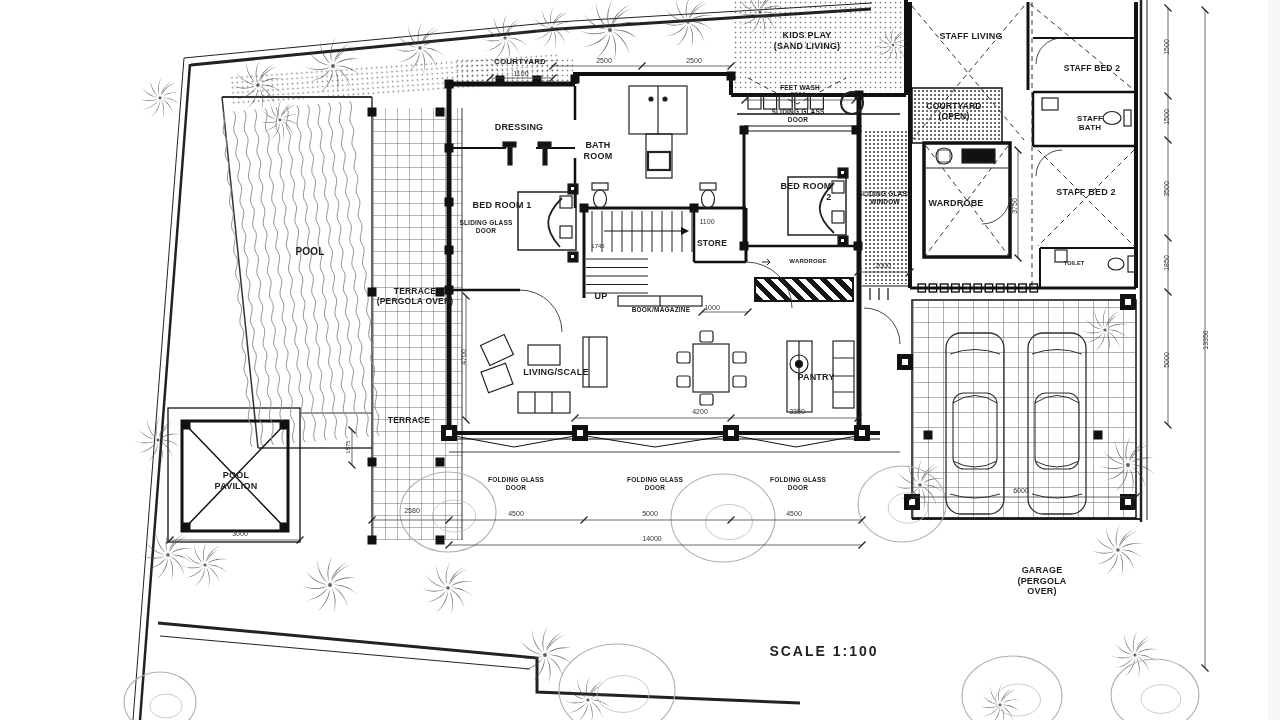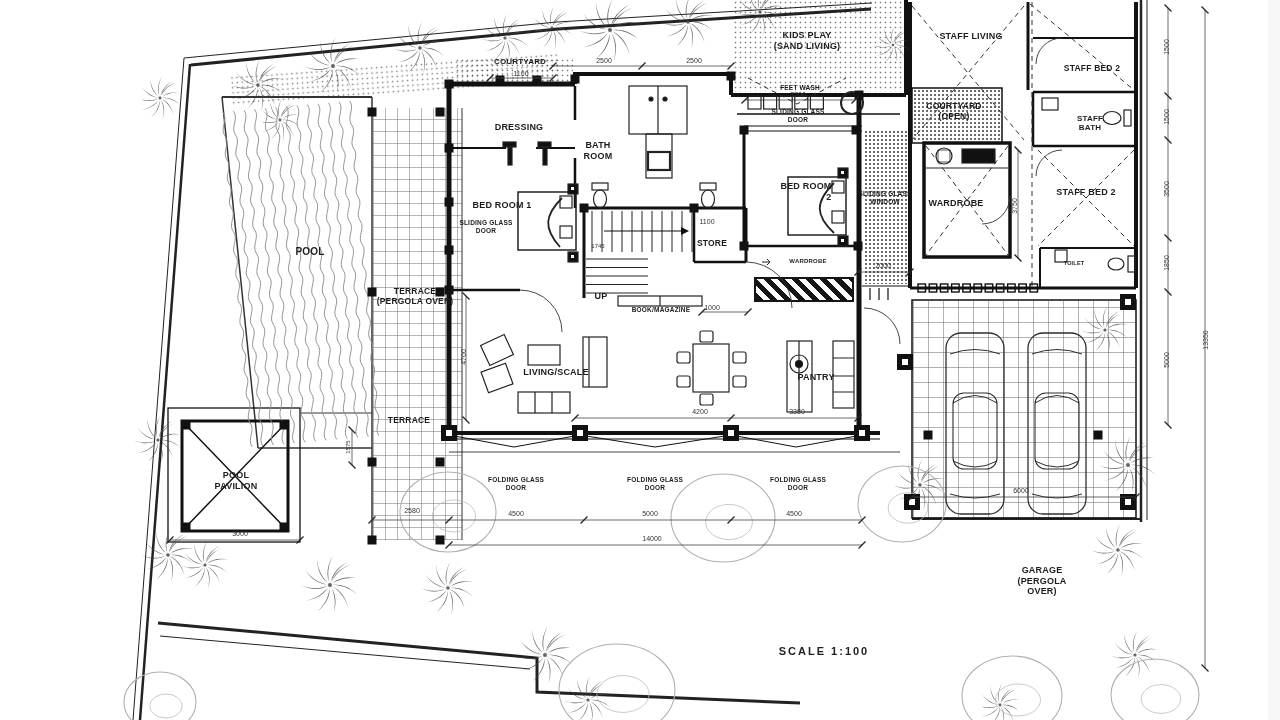--- a/index.html
+++ b/index.html
@@ -8,21 +8,21 @@
   .tex{position:absolute;z-index:1;}
   #lw{position:absolute;left:0;top:0;z-index:2;}
   .lbl{position:absolute;z-index:3;transform:translate(-50%,-50%);white-space:pre-line;
        text-align:center;color:#1c1c1c;font-weight:bold;line-height:1.18;letter-spacing:.2px;}
   .dim{font-weight:normal;color:#333;letter-spacing:0;}
   .rot{transform:translate(-50%,-50%) rotate(-90deg);}
   .s10{font-size:10px;} .s9{font-size:9px;} .s85{font-size:8.5px;} .s8{font-size:8px;}
   .s7{font-size:7px;} .s65{font-size:6.5px;} .s6{font-size:6px;} .s55{font-size:5.5px;}
   .t1{font-size:27px;font-weight:bold;letter-spacing:1px;color:#111;}
   .t2{font-size:21px;font-weight:bold;letter-spacing:2px;color:#111;}
-  .t3{font-size:11px;font-weight:bold;letter-spacing:2px;color:#222;}
+  .t3{font-size:14px;font-weight:bold;letter-spacing:2px;color:#222;}
   .grid{background:
      repeating-linear-gradient(0deg, rgba(110,110,110,.5) 0 1px, transparent 1px 12px),
      repeating-linear-gradient(90deg, rgba(110,110,110,.5) 0 1px, transparent 1px 12px);}
   .grid15{background:
      repeating-linear-gradient(0deg, rgba(100,100,100,.5) 0 1px, transparent 1px 15px),
      repeating-linear-gradient(90deg, rgba(100,100,100,.5) 0 1px, transparent 1px 15px);}
   .dots{background-image:radial-gradient(rgba(80,80,80,.75) .7px, transparent 1.1px);
         background-size:5px 5px;}
   .dots2{background-image:radial-gradient(rgba(70,70,70,.8) .8px, transparent 1.2px);
         background-size:4px 4px;}

